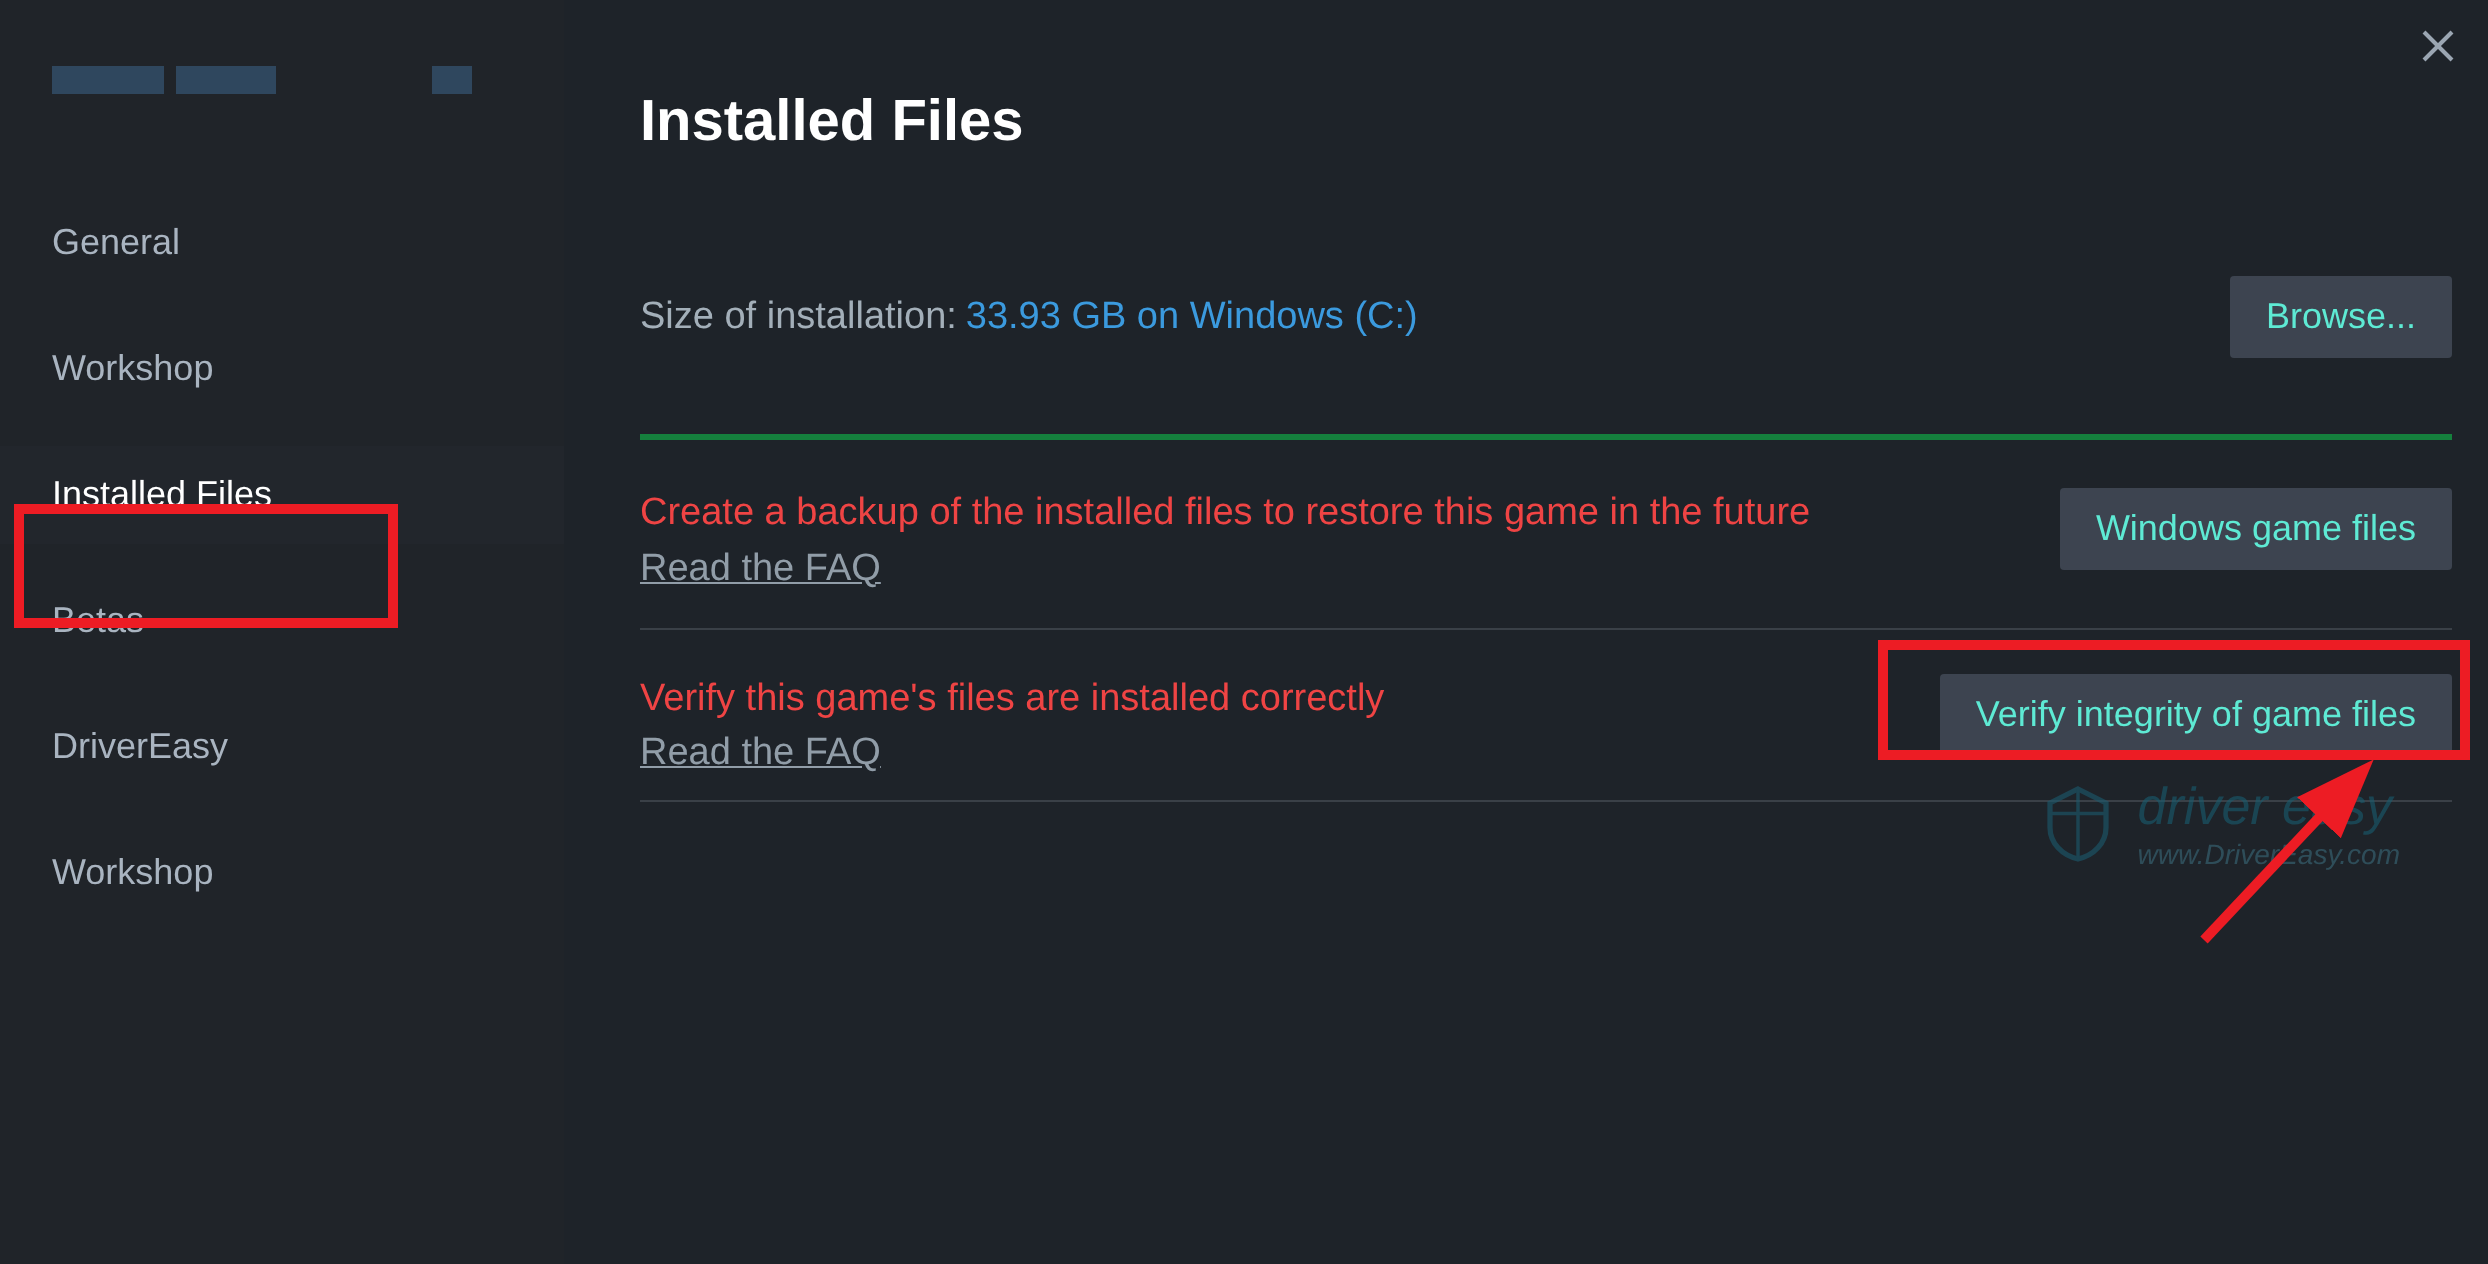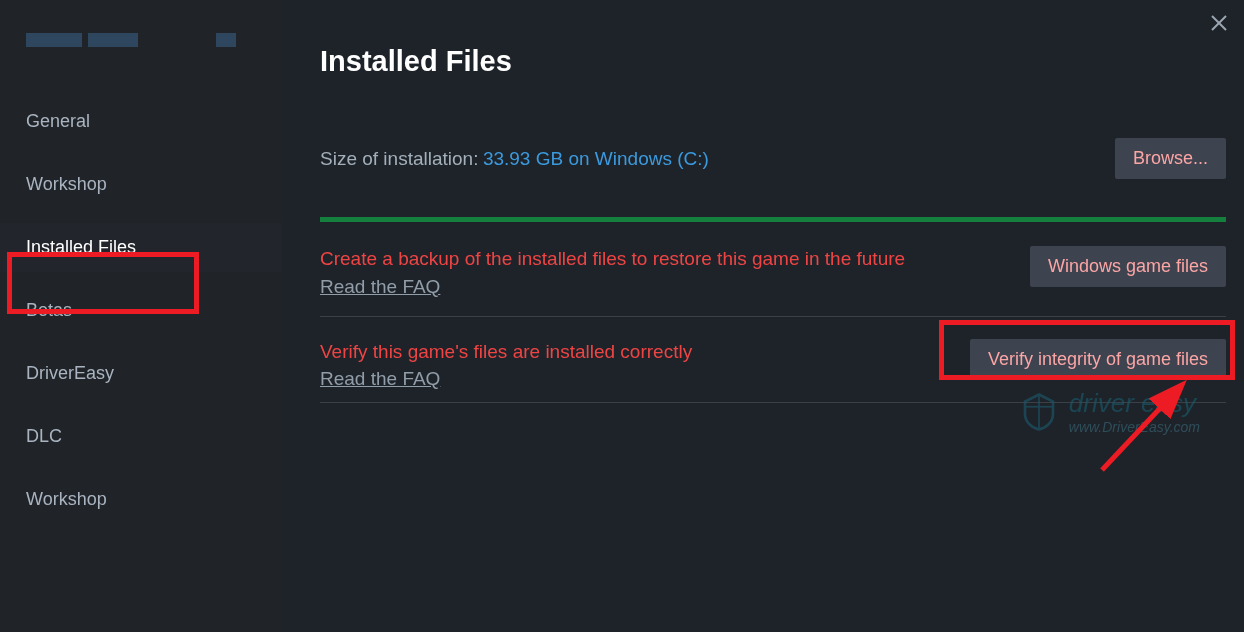--- a/index.html
+++ b/index.html
@@ -82,34 +82,34 @@
     }
     .row {
       display: flex;
       justify-content: space-between;
       align-items: flex-start;
       gap: 40px;
     }
     .size-row {
       align-items: center;
       padding-bottom: 38px;
-      border-bottom: 5px solid #15803d;
+      border-bottom: 3px solid #15803d;
       margin-bottom: 24px;
     }
     .size-label {
       font-size: 19px;
       color: #a3afb9;
     }
     .size-value {
       color: #3b9ade;
       font-size: 19px;
     }
     .btn {
       background: #3d4450;
-      color: #fca5a5;
+      color: #5eead4;
       border: none;
       padding: 10px 18px;
       font-size: 18px;
       cursor: pointer;
       border-radius: 2px;
       white-space: nowrap;
     }
     .desc-text {
       font-size: 19px;
       color: #ef4444;
@@ -190,21 +190,20 @@
   <div class="sidebar-header">
     <div class="placeholder-bar b1"></div>
     <div class="placeholder-bar b2"></div>
     <div class="placeholder-bar b3"></div>
   </div>
   <div class="nav-item">General</div>
   <div class="nav-item">Workshop</div>
   <div class="nav-item active">Installed Files</div>
   <div class="nav-item">Betas</div>
   <div class="nav-item">DriverEasy</div>
-  <div class="nav-item">DLC</div>
   <div class="nav-item">Workshop</div>
 </div>
 
 <div class="highlight-box-sidebar"></div>
 
 <div class="main">
   <div class="close-btn">
     <svg width="16" height="16" viewBox="0 0 16 16">
       <line x1="1" y1="1" x2="15" y2="15" stroke="#9ba6b2" stroke-width="2"></line>
       <line x1="15" y1="1" x2="1" y2="15" stroke="#9ba6b2" stroke-width="2"></line>

